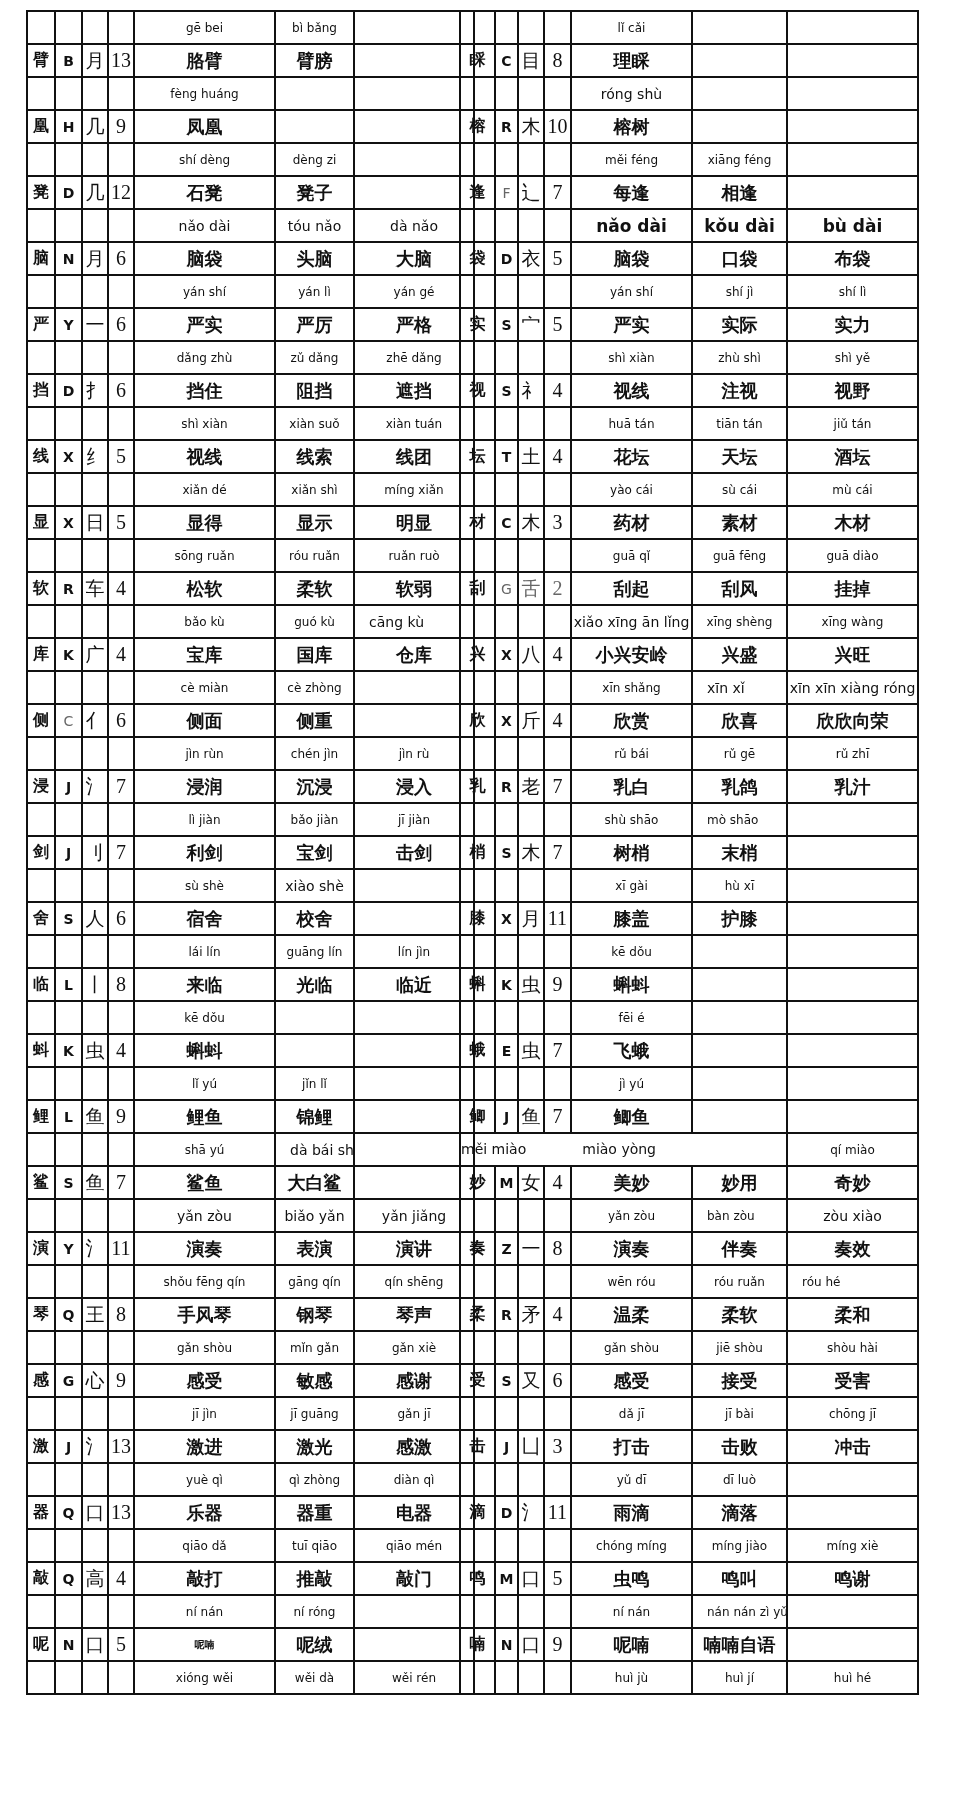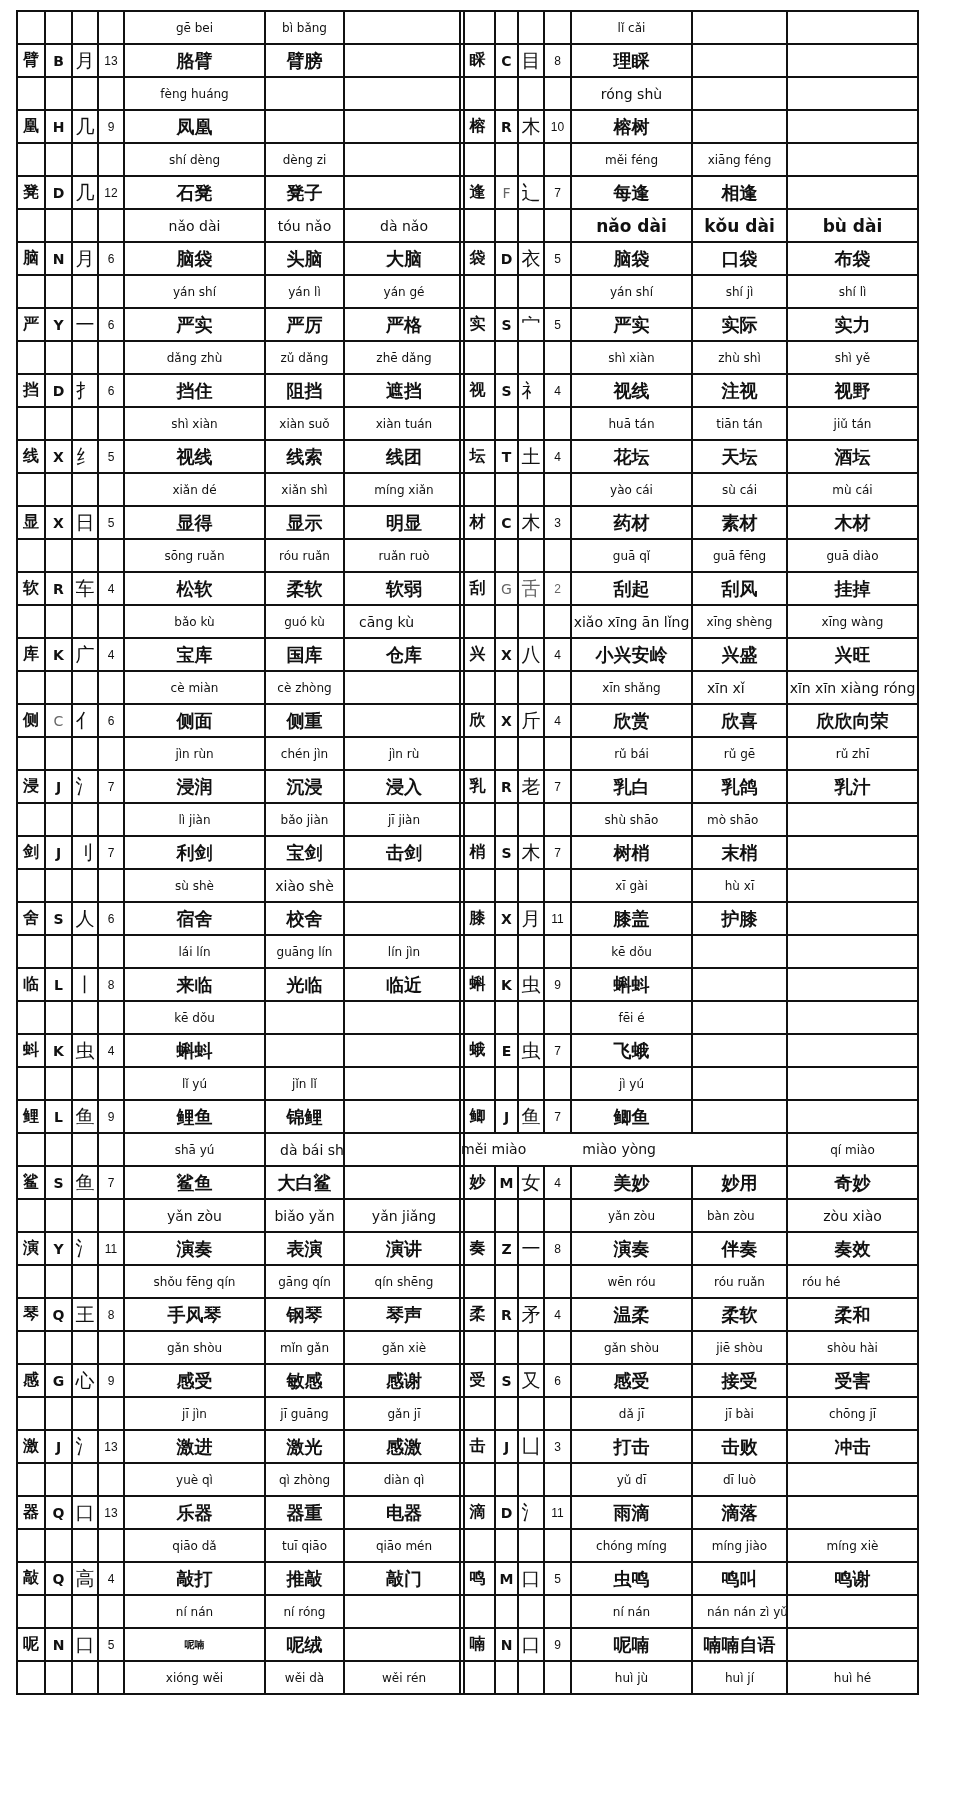--- a/index.html
+++ b/index.html
@@ -1,31 +1,31 @@
 <!DOCTYPE html>
 <html><head>
 <meta charset="utf-8">
 <style>
   html, body { margin:0; padding:0; background:#ffffff; }
   body { width:960px; height:1820px; position:relative; overflow:hidden;
          font-family:"DejaVu Sans", sans-serif; color:#111; }
   table.vocab { position:absolute; top:10px; border-collapse:collapse; table-layout:fixed; }
   table.vocab td { border:2px solid #111; height:31px; padding:0; text-align:center;
                    vertical-align:middle; overflow:hidden; white-space:nowrap; }
-  #left-table { left:16px; width:447px; }
+  #left-table { left:26px; width:447px; }
   #right-table { left:459px; width:458px; }
   td.py { font-size:12px; font-family:"DejaVu Sans", sans-serif; }
   td.py.small { font-size:14px; }
   td.py.left { text-align:left; padding-left:14px; }
   td.hz { font-size:18px; font-weight:bold; font-family:"DejaVu Sans", sans-serif; }
   td.hz.small { font-size:10px; }
   td.ch { font-size:16px; font-weight:bold; }
   td.letter { font-size:14px; font-weight:bold; }
   td.radical { font-size:19px; font-family:"DejaVu Serif", serif; }
-  td.strokes { font-size:12px; font-family:Liberation Sans, sans-serif; }
+  td.strokes { font-size:20px; font-family:Liberation Serif, serif; }
   td.muted { color:#666; font-weight:normal; }
 </style>
 </head>
 <body>
 
 <table class="vocab" id="left-table">
   <colgroup>
     <col style="width:28px">
       <col style="width:27px">
       <col style="width:26px">

